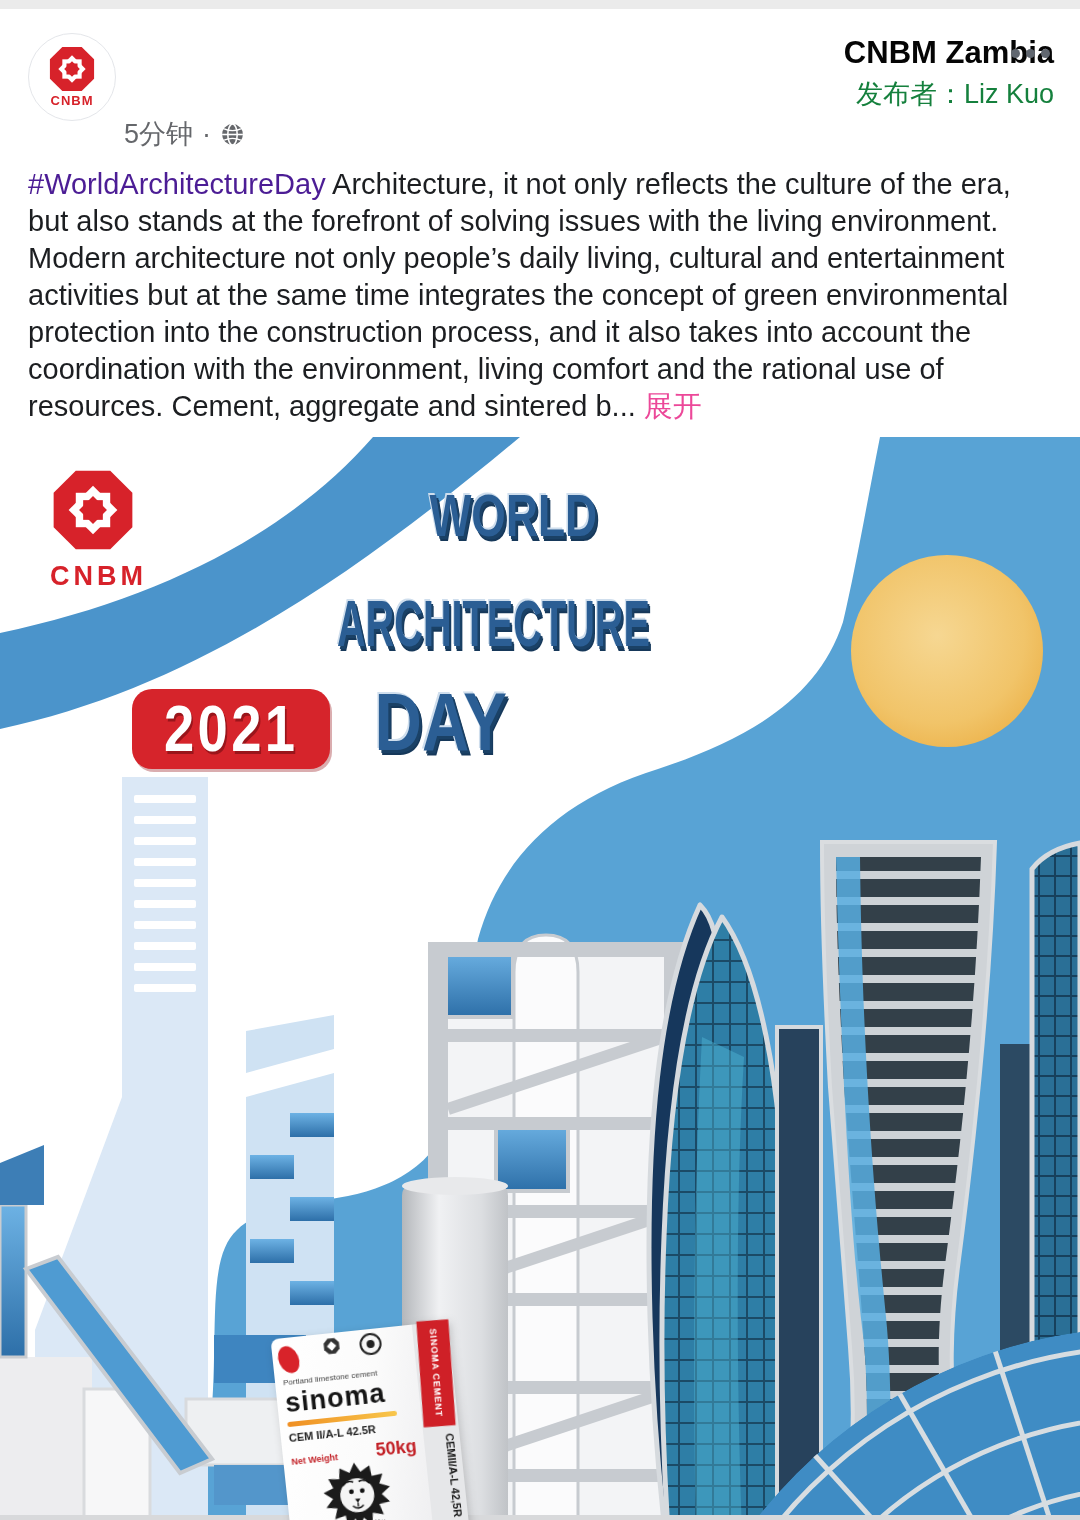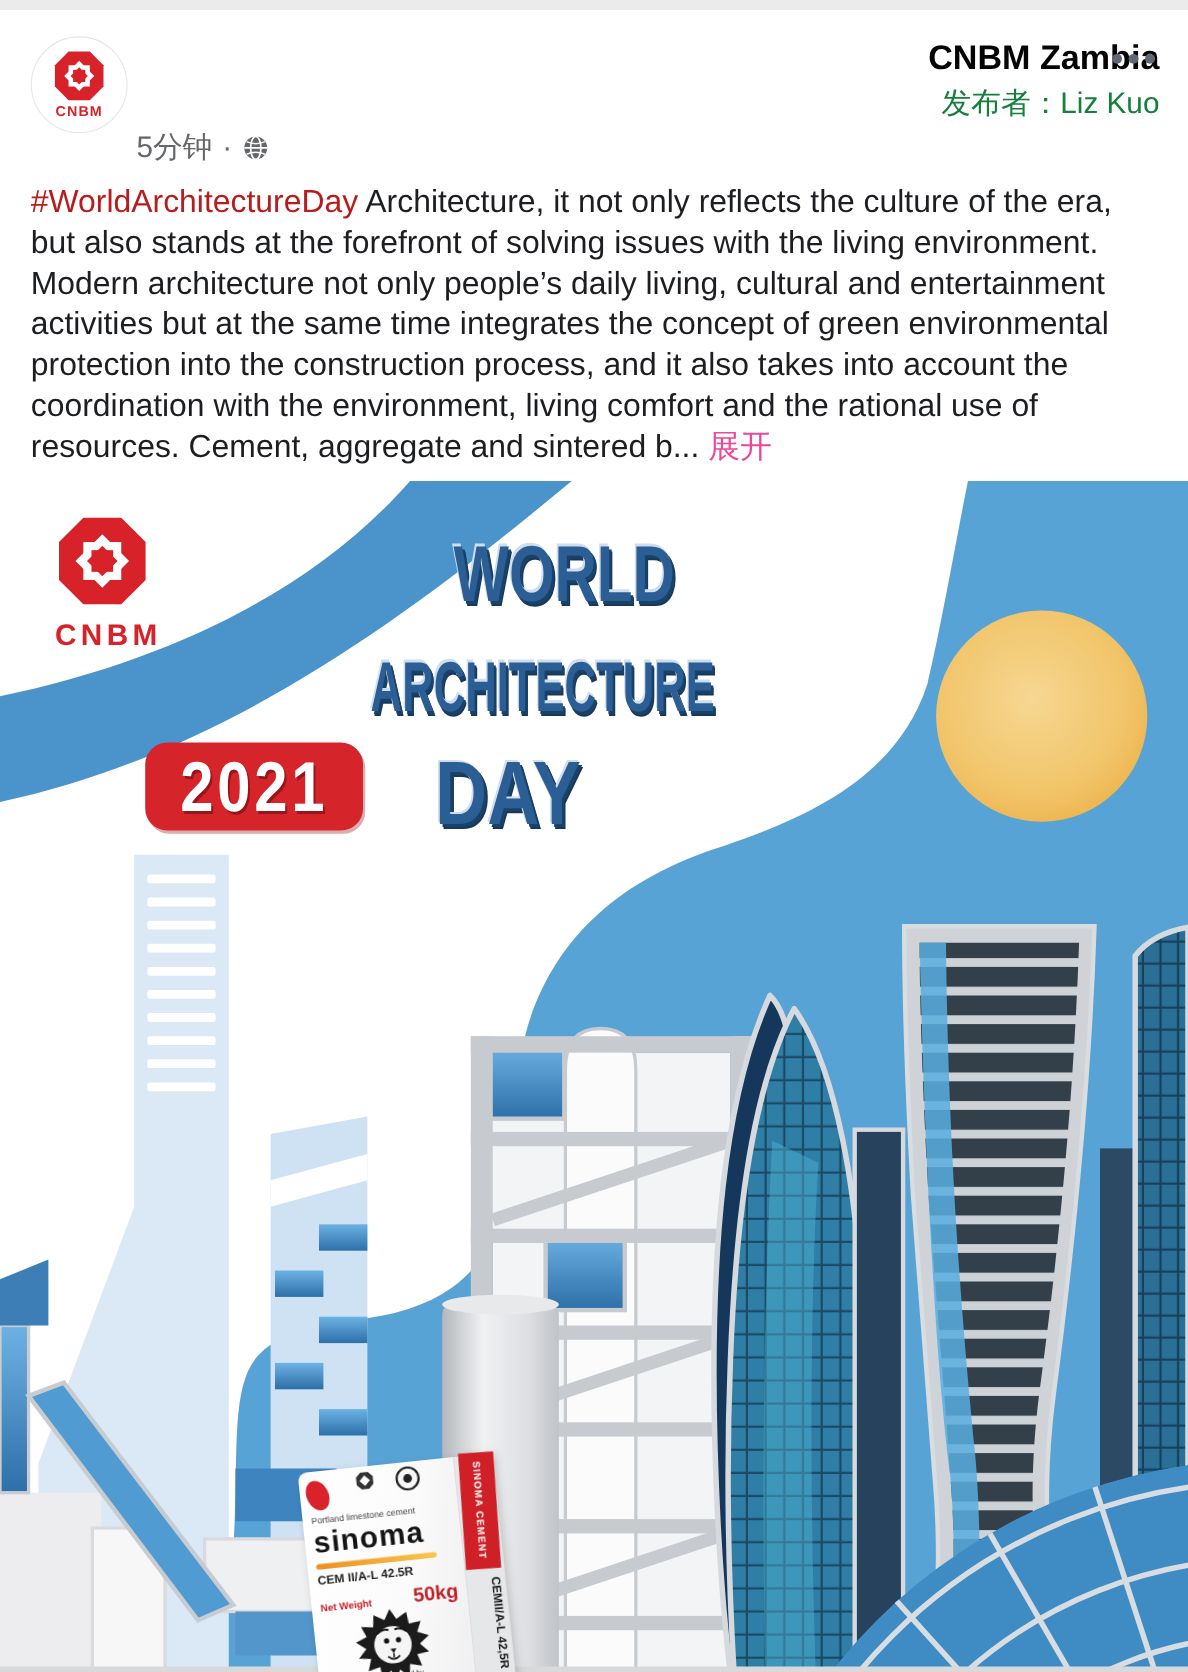--- a/index.html
+++ b/index.html
@@ -12,35 +12,35 @@
           display:flex;flex-direction:column;align-items:center;justify-content:center;background:#fff;flex:0 0 auto;}
   .avatar .logo-word{font-size:13px;font-weight:bold;color:#d7222a;letter-spacing:1px;margin-top:1px;}
   .header-info{margin-left:8px;flex:1;text-align:right;}
   .page-name{font-size:31px;font-weight:bold;color:#050505;line-height:36px;margin-top:2px;}
   .byline{font-size:27px;color:#15803d;margin-top:8px;line-height:30px;}
   .meta-row{display:flex;align-items:center;gap:9px;font-size:27px;color:#65676b;margin-top:7px;}
   .more-button{position:absolute;right:24px;top:34px;display:flex;gap:6px;padding:6px;cursor:pointer;}
   .more-button i{width:9px;height:9px;border-radius:50%;background:#616770;display:block;}
   
   .post-text{margin:10px 28px 12px 28px;font-size:29px;line-height:37px;color:#1c1e21;}
-  .hashtag{color:#b91c1c;}
+  .hashtag{color:#4c1d95;}
   .see-more{color:#ec4899;}
   
   .poster{position:relative;width:1080px;height:1095px;overflow:hidden;background:#fff;}
   .poster > svg.scene{position:absolute;left:0;top:0;}
   .poster-logo{position:absolute;left:50px;top:32px;width:86px;text-align:center;}
   .poster-logo .logo-word{font-size:27px;font-weight:bold;color:#d7222a;letter-spacing:4px;margin-top:6px;}
   .title{position:absolute;color:#2b5e94;font-weight:bold;white-space:nowrap;
          text-shadow:-2px -2px 0 #cfdeed,3px 3px 0 #1a4166,4px 5px 0 #16385a;}
-  .t1{top:44px;left:0;width:1026px;text-align:center;font-size:72px;}
+  .t1{top:44px;left:0;width:1026px;text-align:center;font-size:60px;}
   .t1 span,.t2 span{display:inline-block;}
   .t1 span{transform:scaleX(.74);transform-origin:center;}
   .t2{top:150px;left:0;width:986px;text-align:center;font-size:64px;}
   .t2 span{transform:scaleX(.62);transform-origin:center;}
-  .title-row3{position:absolute;left:132px;top:238px;display:flex;align-items:flex-start;gap:21px;}
+  .title-row3{position:absolute;left:132px;top:238px;display:flex;align-items:flex-end;}
   .year-badge{background:#d6242b;color:#fff;font-weight:bold;font-size:64px;border-radius:20px;
               padding:3px 20px;letter-spacing:4px;text-shadow:2px 3px 0 #9a151b;
               box-shadow:2px 3px 0 rgba(150,20,25,.35);}
   .year-badge span{display:inline-block;transform:scaleX(.85);}
   .day{font-size:82px;font-weight:bold;color:#2b5e94;margin-left:28px;
        text-shadow:-2px -2px 0 #cfdeed,3px 3px 0 #1a4166,4px 5px 0 #16385a;}
   .day span{display:inline-block;transform:scaleX(.8);}
   
   .bag{position:absolute;left:292px;top:892px;width:178px;height:210px;transform:rotate(-6deg);
        transform-origin:50% 100%;filter:drop-shadow(2px 3px 4px rgba(0,0,0,.18));}

